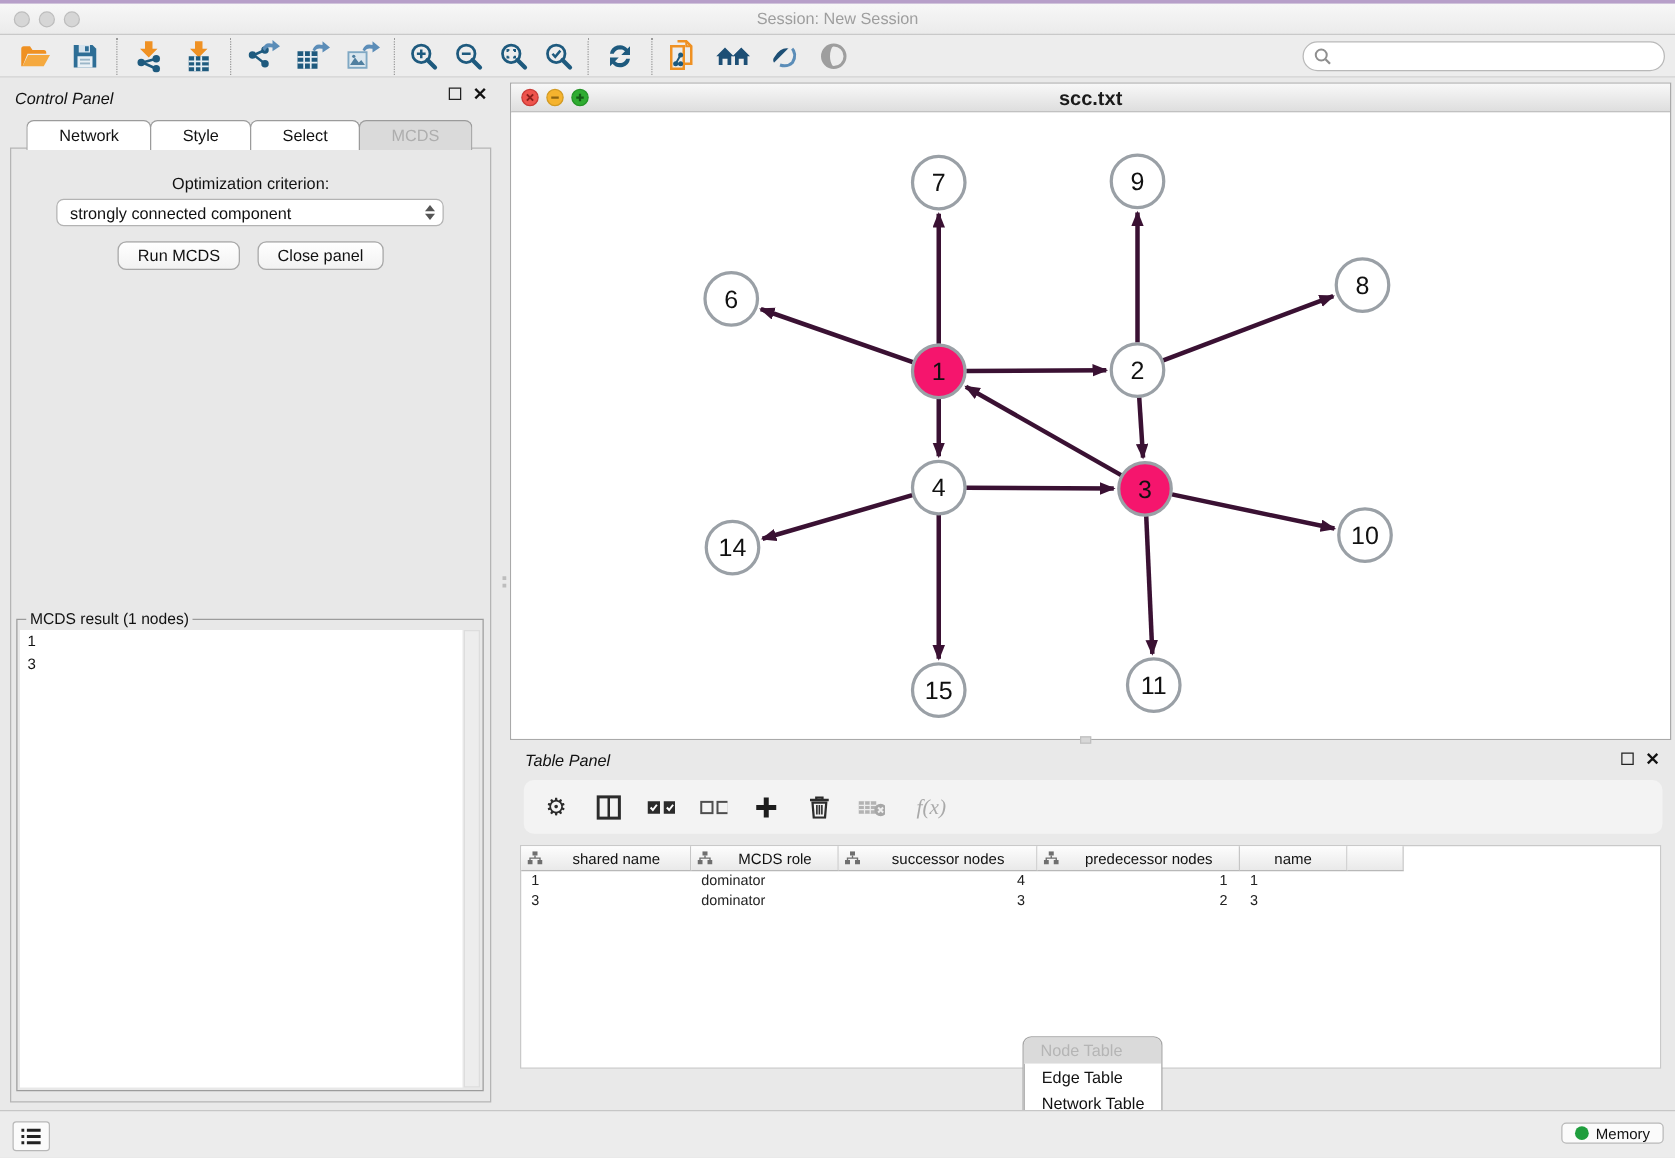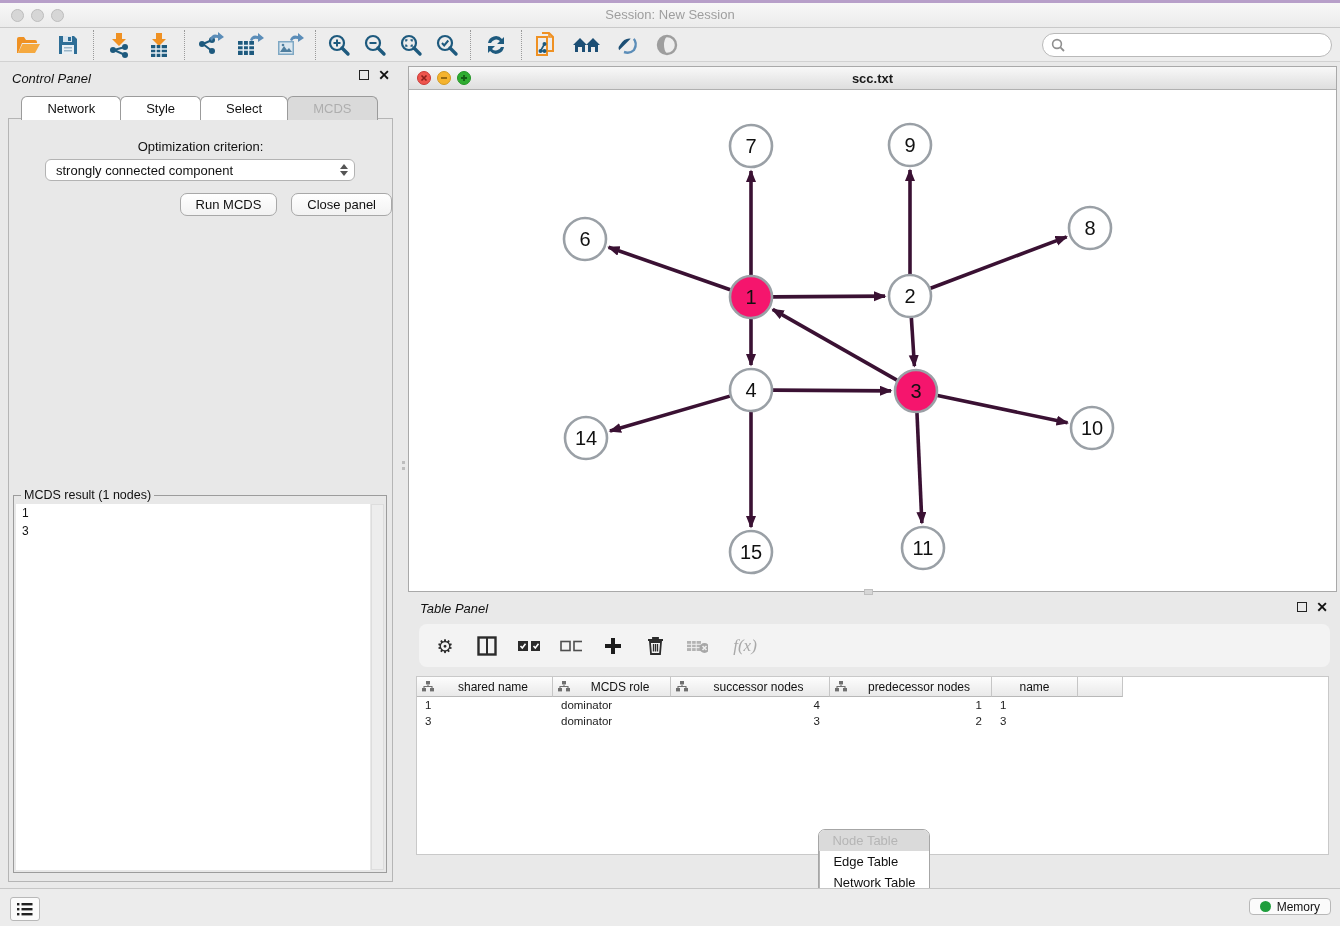--- a/index.html
+++ b/index.html
@@ -41,42 +41,42 @@
                 background:#e8e8e8; border:1px solid #b5b5b5; }
   .opt-label { position:absolute; left:0; width:100%; top:20px; text-align:center; font-size:13px; color:#111; }
   .opt-select { position:absolute; left:36px; top:40px; width:310px; height:22px; background:#fff;
                 border:1px solid #b3b3b3; border-radius:6px; display:flex; align-items:center;
                 padding:0 6px 0 10px; font-size:13px; color:#111; }
   .opt-select .spacer { flex:1; }
   .chev { display:flex; flex-direction:column; gap:2px; align-items:center; }
   .chev i { width:0; height:0; border-left:4px solid transparent; border-right:4px solid transparent; display:block; }
   .chev .up { border-bottom:5px solid #555; }
   .chev .dn { border-top:5px solid #555; }
-  .btn-row { position:absolute; left:0; top:74px; width:100%; display:flex; justify-content:flex-end; gap:14px; }
+  .btn-row { position:absolute; left:0; top:74px; width:100%; display:flex; justify-content:center; gap:14px; }
   .pbtn { font-size:13px; color:#111; background:linear-gradient(#ffffff,#f2f2f2);
           border:1px solid #a8a8a8; border-radius:7px; padding:3px 15px; }
   .result-fieldset { position:absolute; left:4px; top:376px; width:374px; height:378px;
                      border:1px solid #9c9c9c; background:#e8e8e8; }
   .result-legend { position:absolute; left:7px; top:-8px; background:#e8e8e8; padding:0 3px; font-size:12.5px; color:#111; }
   .result-inner { position:absolute; left:2px; top:8px; right:16px; bottom:2px; background:#fff; overflow:hidden; }
   .result-scroll { position:absolute; right:2px; top:8px; width:13px; bottom:2px; background:#ededed; border:1px solid #ddd; }
   .result-item { font-size:12px; color:#111; padding-left:6px; line-height:17px; padding-top:1px; }
 
   
   .v-split-handle { position:absolute; left:401px; top:452px; width:5px; height:26px; display:flex;
                     flex-direction:column; gap:3px; align-items:center; justify-content:center; }
   .v-split-handle i { width:3px; height:3px; background:#bdbdbd; display:block; }
   .h-split-handle { position:absolute; left:864px; top:589px; width:9px; height:6px; background:#d7d7d7; border:1px solid #c0c0c0; }
 
   
   .net-window { position:absolute; left:408px; top:66px; width:929px; height:526px;
                 border:1px solid #a9a9a9; background:#fff; }
   .net-titlebar { position:absolute; left:0; top:0; width:100%; height:23px;
                   background:linear-gradient(#f8f8f8,#dedede); border-bottom:1px solid #b0b0b0; }
-  .net-titlebar .title { position:absolute; left:0; right:0; top:4px; text-align:center; font-size:13px;
+  .net-titlebar .title { position:absolute; left:0; right:0; top:4px; text-align:center; font-size:16px;
                          color:#1a1a1a; font-weight:600; }
   .nt-lights { position:absolute; left:8px; top:4px; display:flex; gap:6px; }
   .nt-light { width:14px; height:14px; border-radius:50%; display:flex; align-items:center; justify-content:center; }
   .nt-red { background:#ee544d; border:1px solid #ca3a36; }
   .nt-yellow { background:#f5b32e; border:1px solid #d29a22; }
   .nt-green { background:#2fac31; border:1px solid #239426; }
   .net-content { position:absolute; left:0; top:23px; width:927px; height:501px; background:#fff; }
 
   
   .table-panel { position:absolute; left:408px; top:596px; width:932px; height:292px; }

